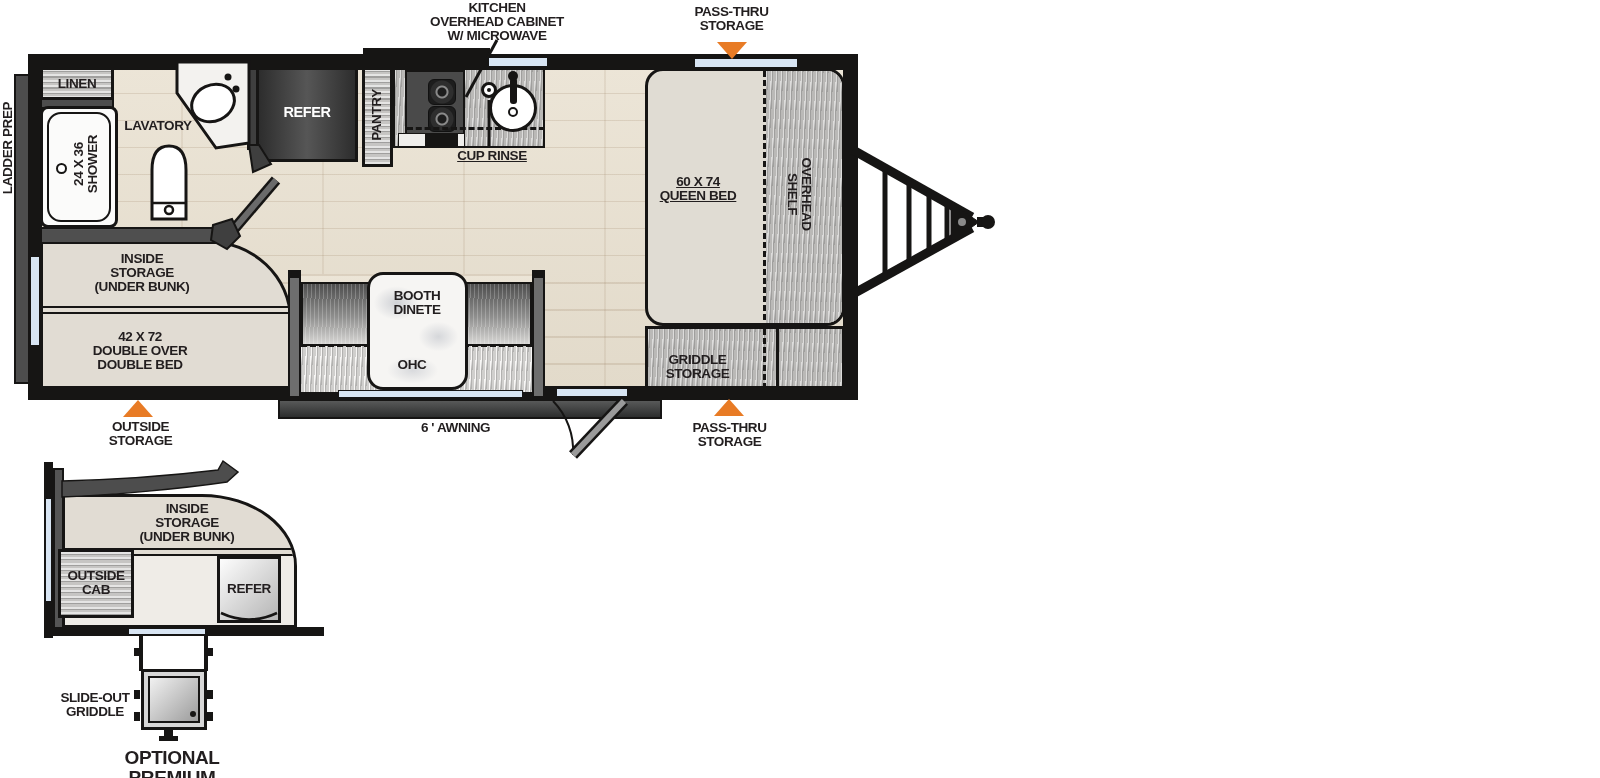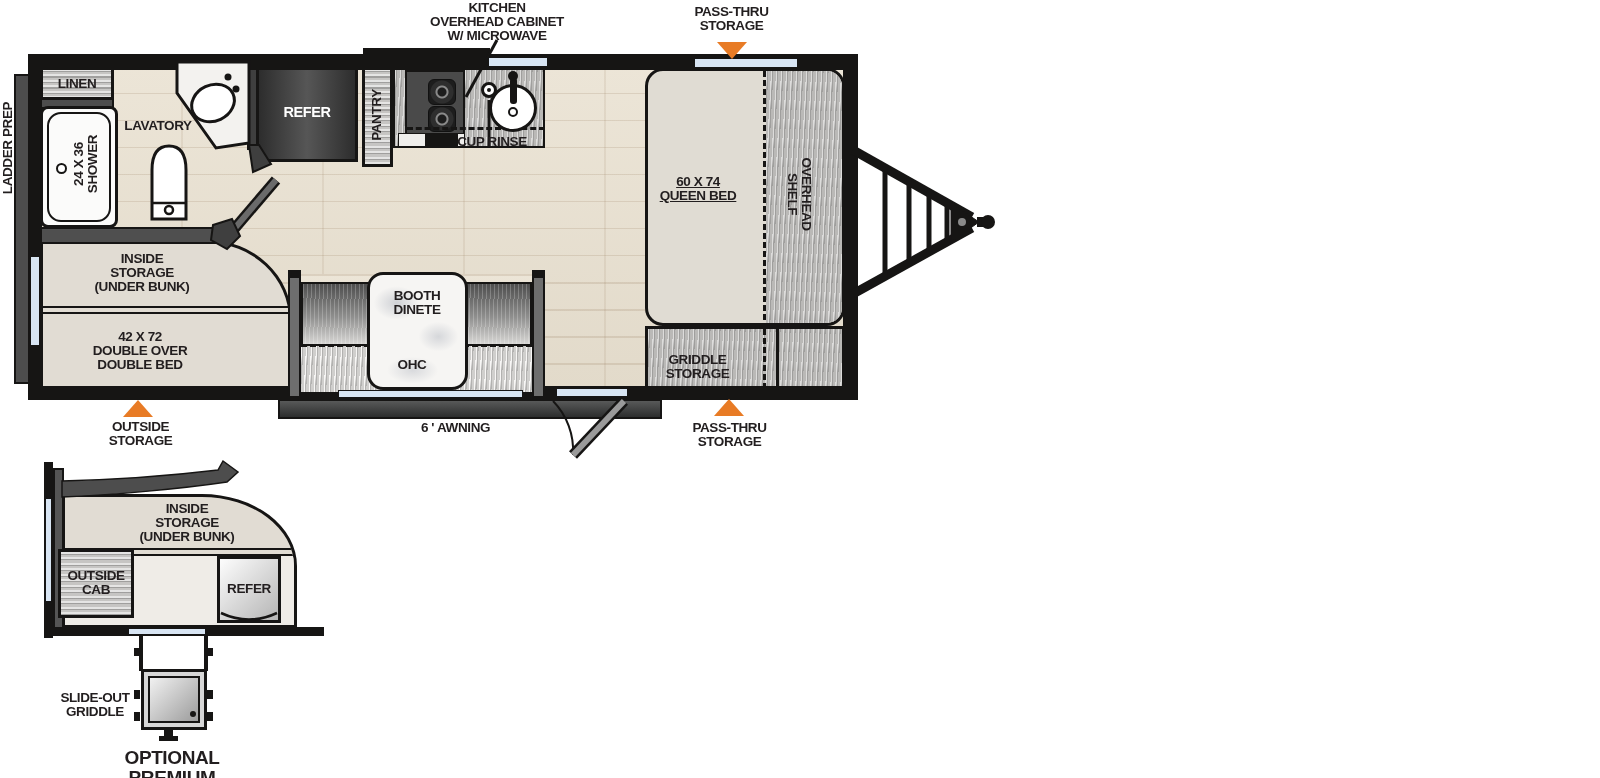--- a/index.html
+++ b/index.html
@@ -126,21 +126,21 @@
 W/ MICROWAVE</div>
     <div class="lbl" style="left:694px;top:5px;width:75px;">PASS-THRU
 STORAGE</div>
     <div class="lbl" style="left:-52px;top:141px;width:120px;transform:rotate(-90deg);">LADDER PREP</div>
     <div class="lbl" style="left:45px;top:77px;width:64px;">LINEN</div>
     <div class="lbl" style="left:118px;top:119px;width:80px;">LAVATORY</div>
     <div class="lbl" style="left:46px;top:150px;width:80px;transform:rotate(-90deg);">24 X 36
 SHOWER</div>
     <div class="lbl white" style="left:262px;top:105px;width:90px;font-size:14.5px;">REFER</div>
     <div class="lbl" style="left:332px;top:108px;width:90px;transform:rotate(-90deg);">PANTRY</div>
-    <div class="lbl" style="left:450px;top:135px;width:84px;">CUP RINSE</div>
+    <div class="lbl" style="left:450px;top:149px;width:84px;text-decoration:underline;">CUP RINSE</div>
     <div class="lbl" style="left:648px;top:175px;width:100px;text-decoration:underline;">60 X 74
 QUEEN BED</div>
     <div class="lbl" style="left:754px;top:180px;width:90px;transform:rotate(90deg);">OVERHEAD
 SHELF</div>
     <div class="lbl" style="left:78px;top:252px;width:128px;">INSIDE
 STORAGE
 (UNDER BUNK)</div>
     <div class="lbl" style="left:74px;top:330px;width:132px;">42 X 72
 DOUBLE OVER
 DOUBLE BED</div>

